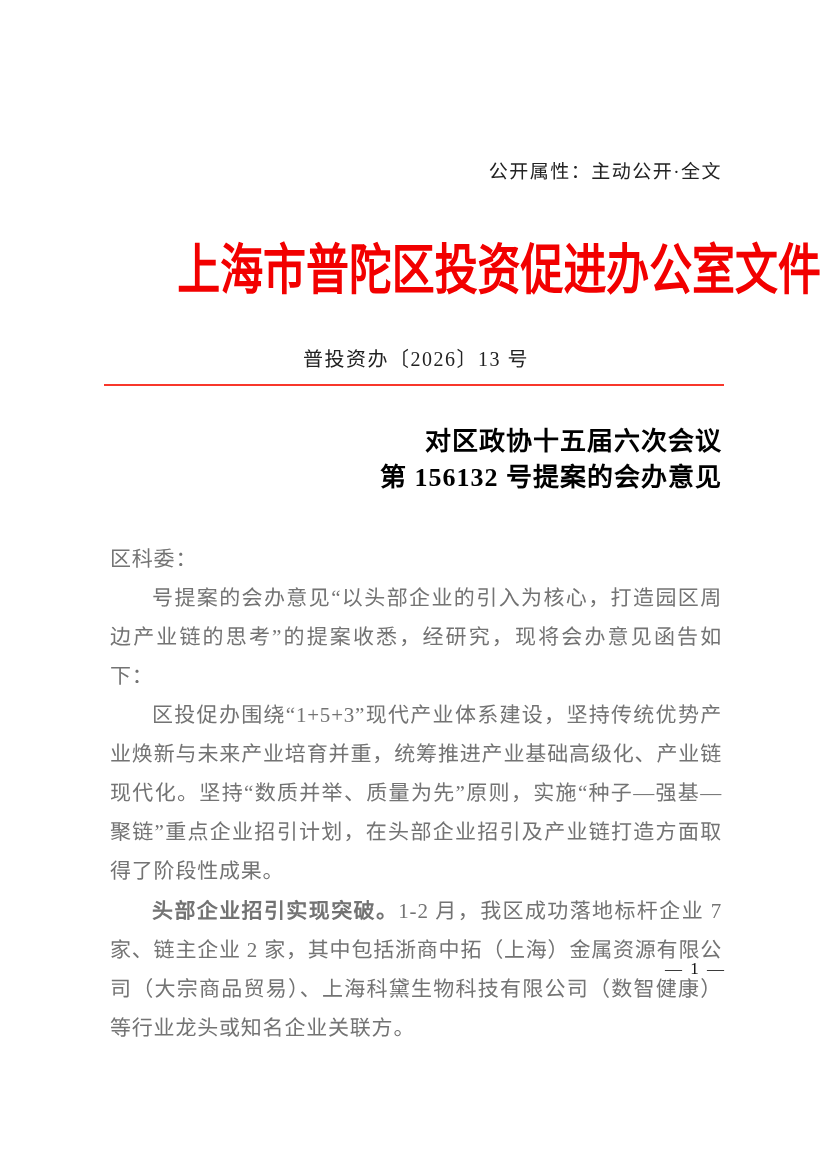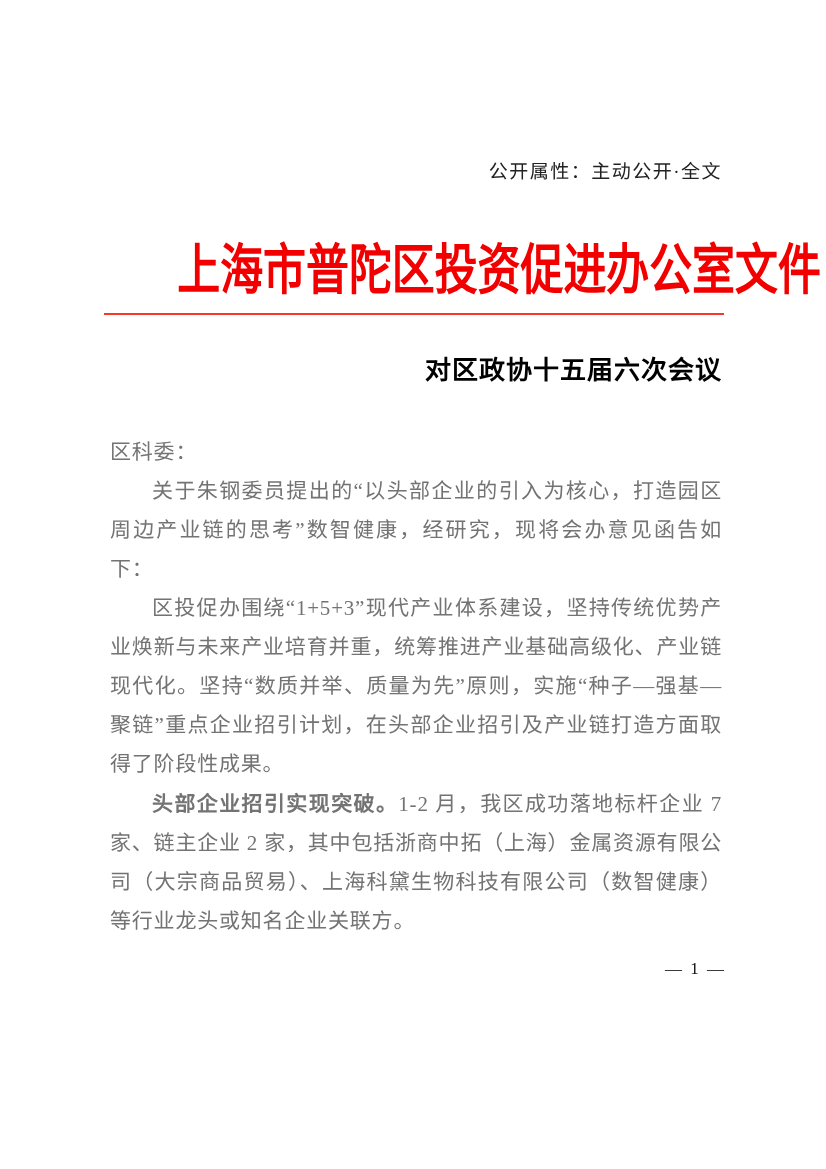--- a/index.html
+++ b/index.html
@@ -91,29 +91,31 @@
 </style>
 </head>
 <body>
 
 <div class="page">
 
   <div class="disclosure">公开属性：主动公开·全文</div>
 
   <div class="org-title" style="color: rgb(242, 0, 0);">上海市普陀区投资促进办公室文件</div>
 
+  <div class="doc-number">普投资办〔2026〕13 号</div>
 
   <hr class="red-rule" style="background: rgb(248, 55, 43);">
 
   <div class="doc-title">
     <div>对区政协十五届六次会议</div>
+    <div>第 156132 号提案的会办意见</div>
   </div>
 
   <div class="body-text">
     <p>区科委：</p>
-    <p class="indented">关于朱钢委员提出的“以头部企业的引入为核心，打造园区周边产业链的思考”数智健康，经研究，现将会办意见函告如下：</p>
+    <p class="indented">号提案的会办意见“以头部企业的引入为核心，打造园区周边产业链的思考”的提案收悉，经研究，现将会办意见函告如下：</p>
     <p class="indented">区投促办围绕“1+5+3”现代产业体系建设，坚持传统优势产业焕新与未来产业培育并重，统筹推进产业基础高级化、产业链现代化。坚持“数质并举、质量为先”原则，实施“种子—强基—聚链”重点企业招引计划，在头部企业招引及产业链打造方面取得了阶段性成果。</p>
     <p class="indented"><span class="bold-run">头部企业招引实现突破。</span><span>1-2 月，我区成功落地标杆企业 7 家、链主企业 2 家，其中包括浙商中拓（上海）金属资源有限公司（大宗商品贸易）、上海科黛生物科技有限公司（数智健康）等行业龙头或知名企业关联方。</span></p>
   </div>
 
   <div class="page-number">— 1 —</div>
 
 </div>
 
 </body></html>

